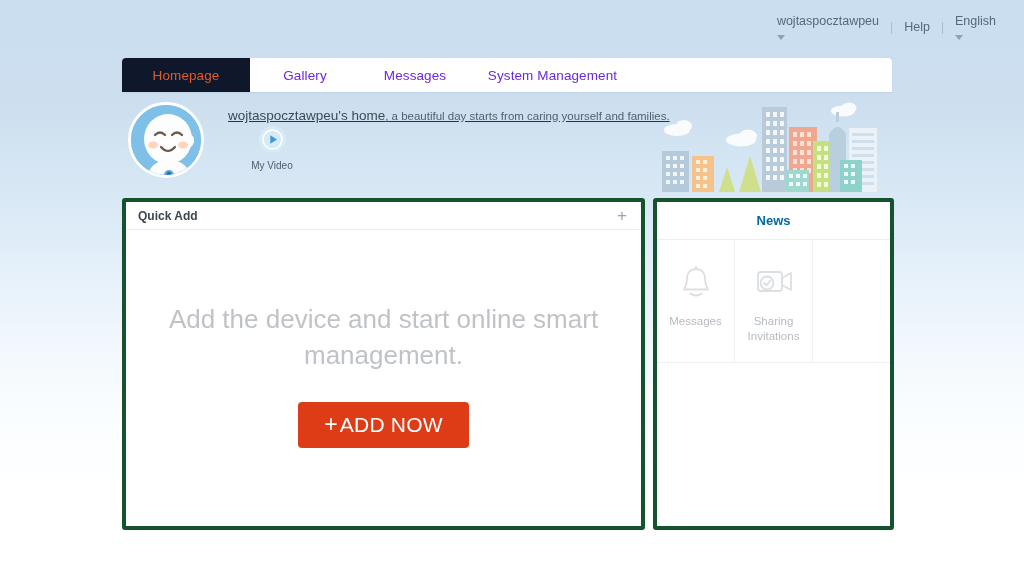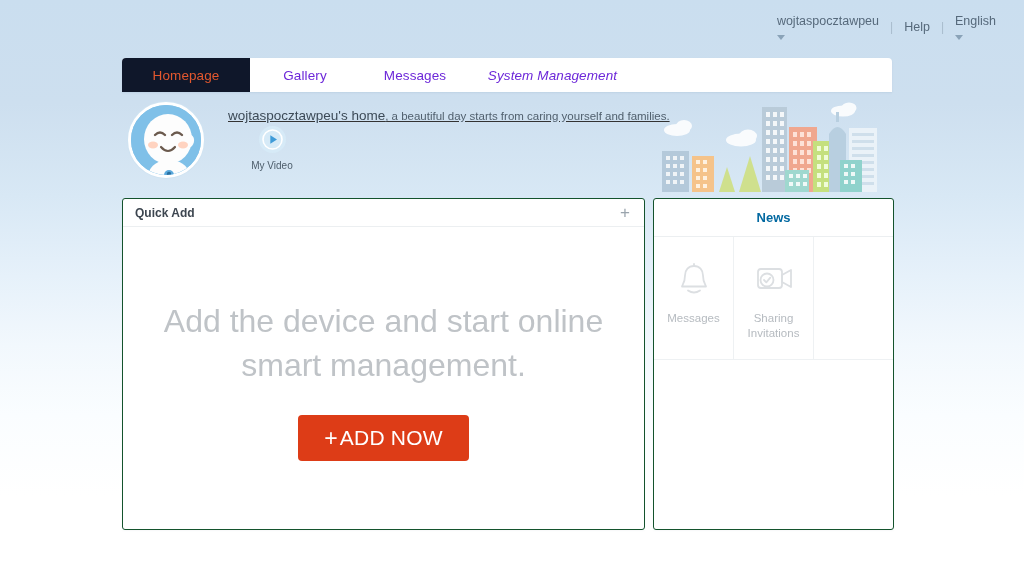--- a/index.html
+++ b/index.html
@@ -77,21 +77,21 @@
     justify-content: center;
     font-size: 13.5px;
     color: #6d28d9;
     cursor: pointer;
     white-space: nowrap;
     letter-spacing: 0.1px;
   }
   .nav-tab.t0 { width: 128px; color: #e4582e; background: #0f172a; }
   .nav-tab.t1 { width: 110px; }
   .nav-tab.t2 { width: 110px; }
-  .nav-tab.t3 { width: 165px; font-style: italic; }
+  .nav-tab.t3 { width: 165px; }
 
   
   .hero {
     position: absolute;
     left: 122px;
     top: 92px;
     width: 770px;
     height: 102px;
   }
 
@@ -162,21 +162,21 @@
     top: 2px;
     width: 245px;
     height: 98px;
     overflow: hidden;
   }
 
   
   .panel {
     position: absolute;
     background: #ffffff;
-    border: 1px solid #14532d;
+    border: 4px solid #14532d;
     border-radius: 3px;
     box-shadow: 0 1px 2px rgba(120,140,160,0.06);
   }
 
   #quick-add-panel {
     left: 122px;
     top: 198px;
     width: 523px;
     height: 332px;
   }
@@ -203,21 +203,21 @@
   .qa-body {
     height: calc(100% - 29px);
     display: flex;
     flex-direction: column;
     align-items: center;
     padding-top: 72px;
   }
   .qa-empty-text {
     width: 440px;
     text-align: center;
-    font-size: 32px;
+    font-size: 26px;
     line-height: 1.38;
     color: #bfc3c7;
     font-weight: 300;
   }
   .add-now-btn {
     margin-top: 28px;
     background: #dd3c17;
     color: #ffffff;
     border: none;
     border-radius: 4px;

